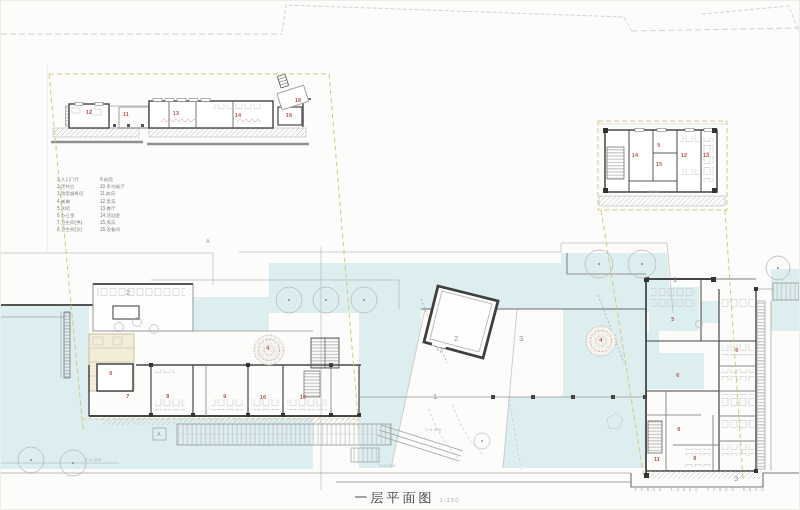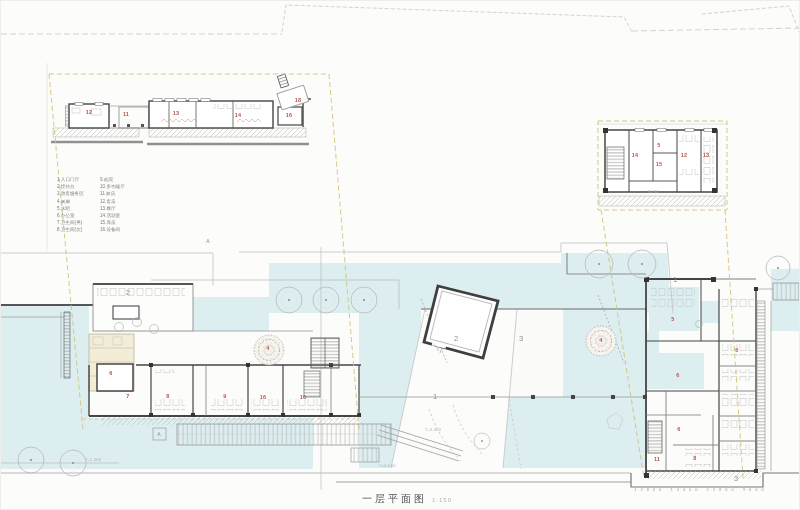--- a/index.html
+++ b/index.html
@@ -9,21 +9,21 @@
   .lbl{position:absolute;transform:translate(-50%,-50%);white-space:nowrap;line-height:1;}
   .red{color:#b5544c;font-size:5.5px;font-weight:bold;letter-spacing:.2px;}
   .area{color:#8f8f8f;font-size:7.5px;}
   .tiny{color:#a9b0b2;font-size:4px;letter-spacing:.3px;}
   .dims{color:#9aa0a3;font-size:4px;letter-spacing:4px;}
   .marker{color:#8a8a8a;font-size:5px;}
   .legend{position:absolute;left:56px;top:175px;color:#7c7c7c;font-size:4.6px;line-height:7.2px;}
   .legend .row{display:flex;}
   .legend .c1{width:43px;}
   .title-wrap{position:absolute;left:336px;top:487px;width:140px;text-align:center;}
-  .title-main{font-size:10px;color:#4c4c4c;letter-spacing:3px;text-align:right;}
+  .title-main{font-size:13px;color:#4c4c4c;letter-spacing:3px;text-align:right;}
   .title-scale{font-size:6px;color:#b2b2b2;margin-left:5px;letter-spacing:1px;}
 </style>
 </head>
 <body>
 
 <div id="canvas">
 
 <svg id="plan-svg" width="800" height="510" viewBox="0 0 800 510">
   <defs>
     <pattern id="hl3" width="8" height="3.2" patternUnits="userSpaceOnUse">

